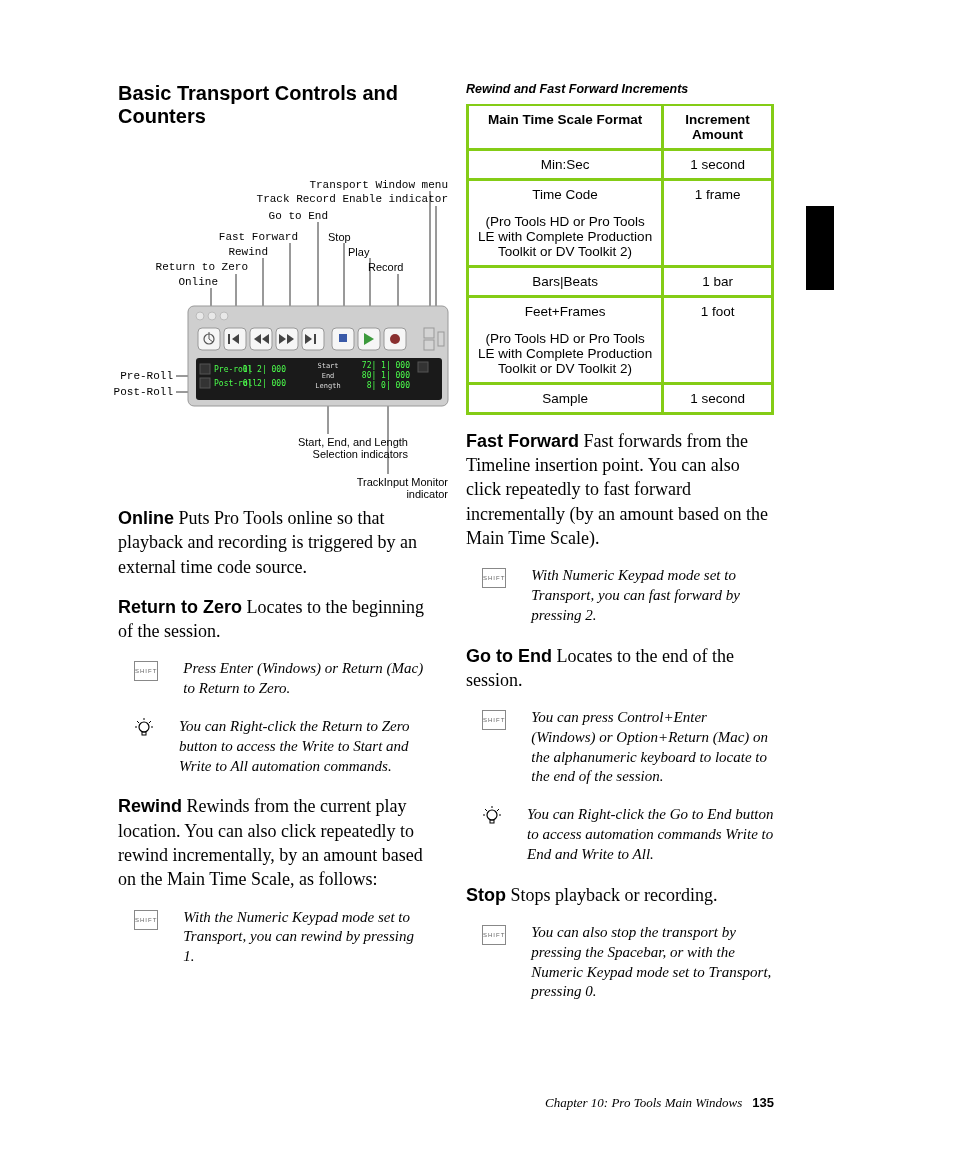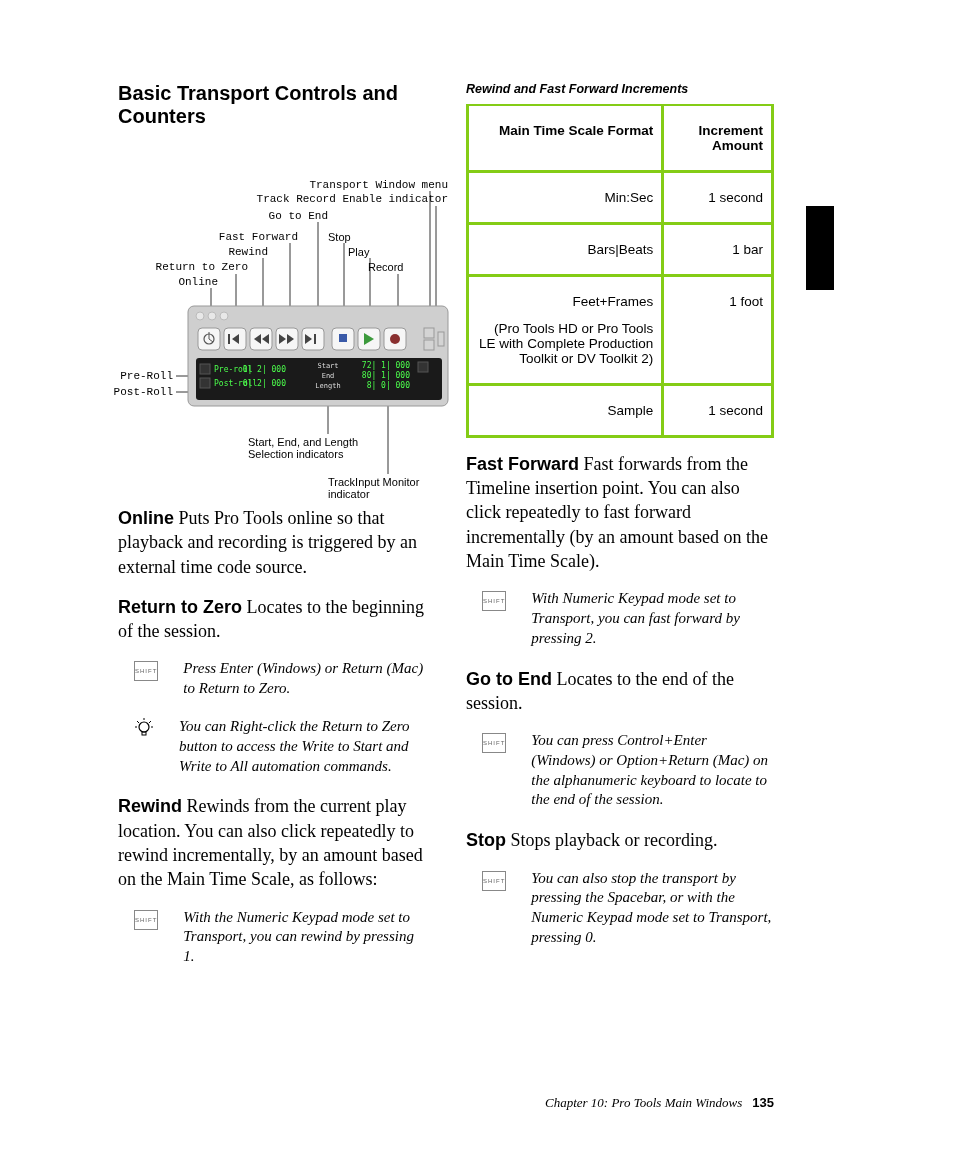--- a/index.html
+++ b/index.html
@@ -96,22 +96,22 @@
   }
   
   table.inc {
     border-collapse: collapse;
     width: 100%;
     font-family: Arial, Helvetica, sans-serif;
     font-size: 13.5px;
   }
   table.inc th, table.inc td {
     border: 3px solid #84cc16;
-    padding: 17px 8px;
-    text-align: right;
+    padding: 6px 8px;
+    text-align: center;
     vertical-align: top;
   }
   table.inc th {
     font-weight: bold;
     border-top-width: 2px;
   }
   table.inc .sub {
     margin-top: 12px;
     display: block;
   }
@@ -132,21 +132,21 @@
   
   .ann {
     position: absolute;
     font-family: Arial, Helvetica, sans-serif;
     font-size: 11px;
     line-height: 1.1;
     white-space: nowrap;
     color: #000;
   }
   .right-align { text-align: right; font-family: Liberation Mono, monospace; }
-  .center-align { text-align: left; }
+  .center-align { text-align: right; }
 </style>
 </head>
 <body>
 
 <div class="page">
 <div class="black-tab"></div>
 <div class="columns">
 
 <div class="col">
   <h2 class="section-title">Basic Transport Controls and Counters</h2>
@@ -295,20 +295,24 @@
         <th>Main Time Scale Format</th>
         <th style="width:36%">Increment Amount</th>
       </tr>
     </thead>
     <tbody>
       <tr>
               <td><span>Min:Sec</span></td>
               <td>1 second</td>
             </tr>
       <tr>
+              <td><span>Time Code</span><span class="sub">(Pro Tools HD or Pro Tools LE with Complete Production Toolkit or DV Toolkit 2)</span></td>
+              <td>1 frame</td>
+            </tr>
+      <tr>
               <td><span>Bars|Beats</span></td>
               <td>1 bar</td>
             </tr>
       <tr>
               <td><span>Feet+Frames</span><span class="sub">(Pro Tools HD or Pro Tools LE with Complete Production Toolkit or DV Toolkit 2)</span></td>
               <td>1 foot</td>
             </tr>
       <tr>
               <td><span>Sample</span></td>
               <td>1 second</td>
@@ -323,20 +327,34 @@
     <div class="note-text">With Numeric Keypad mode set to Transport, you can fast forward by pressing 2.</div>
   </div>
 
   <p class="body"><span class="label">Go to End</span><span> Locates to the end of the session.</span></p>
 
   <div class="note">
     <div class="note-icon">SHIFT</div>
     <div class="note-text">You can press Control+Enter (Windows) or Option+Return (Mac) on the alphanumeric keyboard to locate to the end of the session.</div>
   </div>
 
+  <div class="note">
+    <svg class="bulb-icon" width="20" height="24" viewBox="0 0 20 24">
+      <circle cx="10" cy="10" r="5" fill="none" stroke="#000" stroke-width="1.2"></circle>
+      <rect x="8" y="15" width="4" height="3" fill="none" stroke="#000"></rect>
+      <g stroke="#000">
+              <line x1="10" y1="1" x2="10" y2="3"></line>
+              <line x1="3" y1="4" x2="5" y2="6"></line>
+              <line x1="17" y1="4" x2="15" y2="6"></line>
+              <line x1="1" y1="10" x2="3" y2="10"></line>
+              <line x1="17" y1="10" x2="19" y2="10"></line>
+            </g>
+    </svg>
+    <div class="note-text">You can Right-click the Go to End button to access automation commands Write to End and Write to All.</div>
+  </div>
 
   <p class="body"><span class="label">Stop</span><span> Stops playback or recording.</span></p>
 
   <div class="note">
     <div class="note-icon">SHIFT</div>
     <div class="note-text">You can also stop the transport by pressing the Spacebar, or with the Numeric Keypad mode set to Transport, pressing 0.</div>
   </div>
 </div>
 
 </div>

